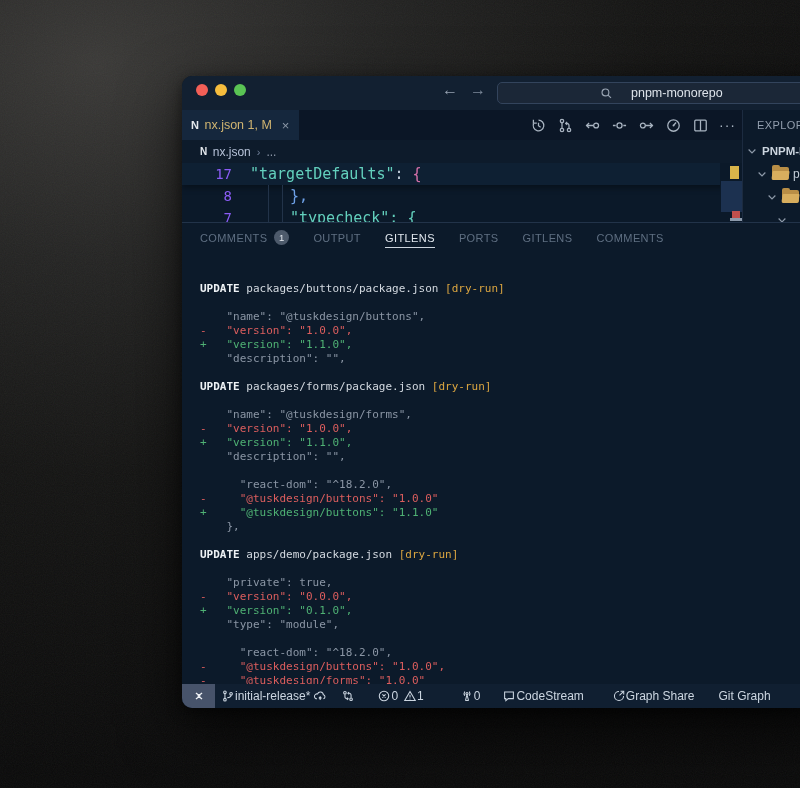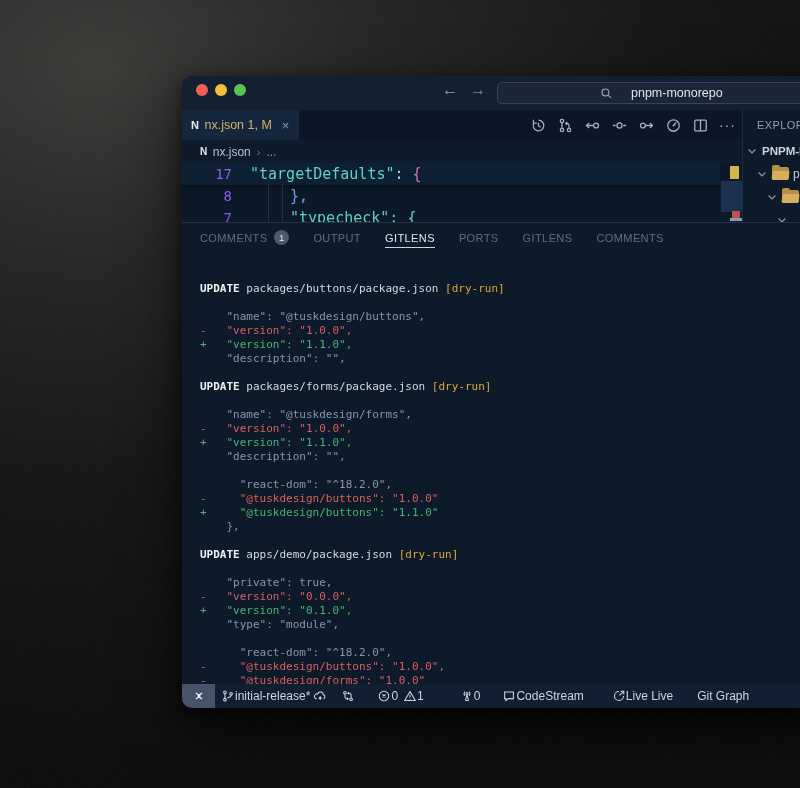--- a/index.html
+++ b/index.html
@@ -361,21 +361,21 @@
           <path d="M3 3.5h10v7.5H7.2L4.4 13.4v-2.4H3z"></path>
         </svg>
       <span>CodeStream</span>
     </div>
     <div class="sgroup" style="margin-left:28px">
       <svg viewBox="0 0 16 16">
           <path d="M13.2 8A5.2 5.2 0 1 1 8 2.8"></path>
           <path d="M9.8 2.6h3.6v3.6"></path>
           <path d="M13.2 2.8 8.6 7.4"></path>
         </svg>
-      <span>Live Live</span>
+      <span>Graph Share</span>
     </div>
     <div class="sgroup" style="margin-left:24px">
       <span>Git Graph</span>
     </div>
 
   </div>
 
 </div>
 
 </body></html>

